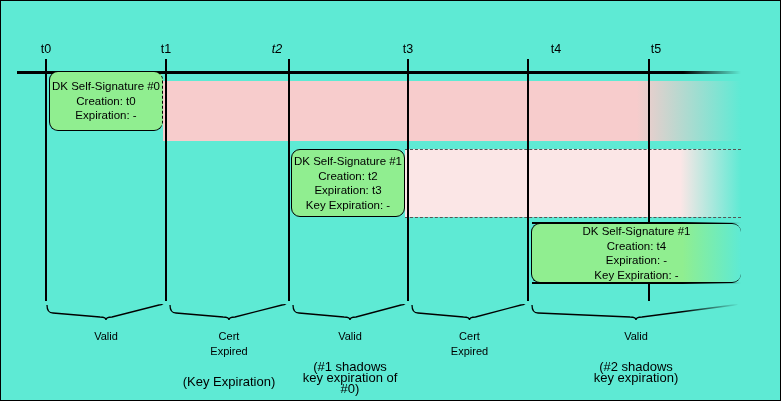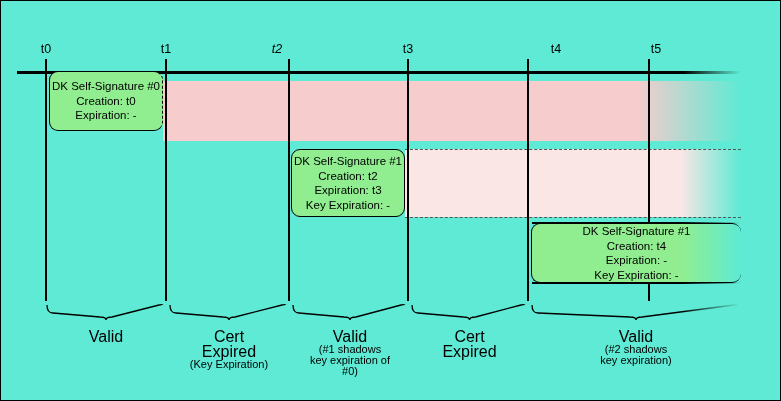--- a/index.html
+++ b/index.html
@@ -126,28 +126,28 @@
     height: 16px;
   }
   .brace svg { display: block; }
   .period-label {
     position: absolute;
     text-align: center;
     color: #000000;
     transform: translateX(-50%);
   }
   .period-title {
-    font-size: 16px;
+    font-size: 11px;
     line-height: 15px;
     white-space: pre-line;
   }
   .period-note {
-    font-size: 11px;
+    font-size: 13px;
     line-height: 11px;
-    margin-top: 0;
+    margin-top: 17px;
     white-space: pre-line;
   }
 </style>
 </head>
 <body>
 
 <div id="canvas">
 
   <div class="axis"></div>
 

